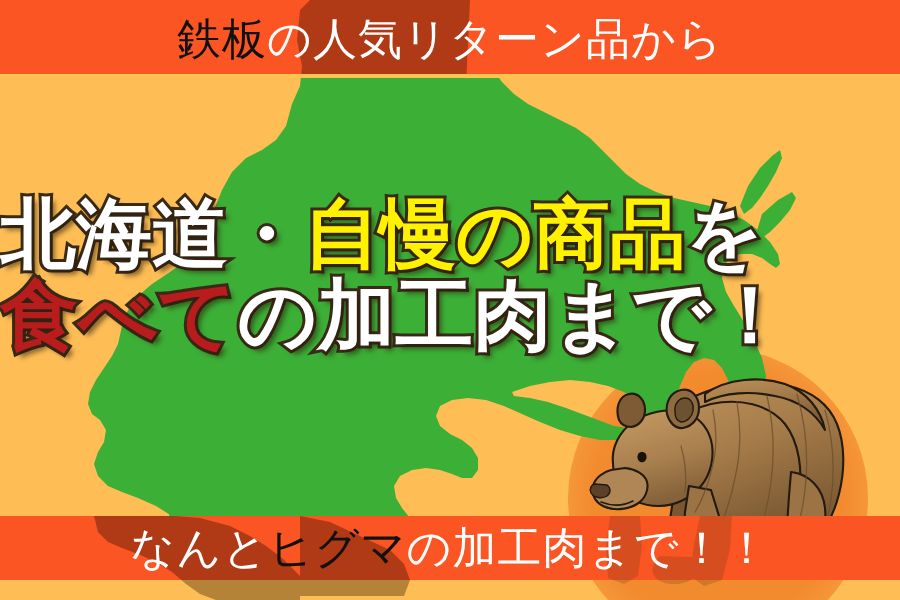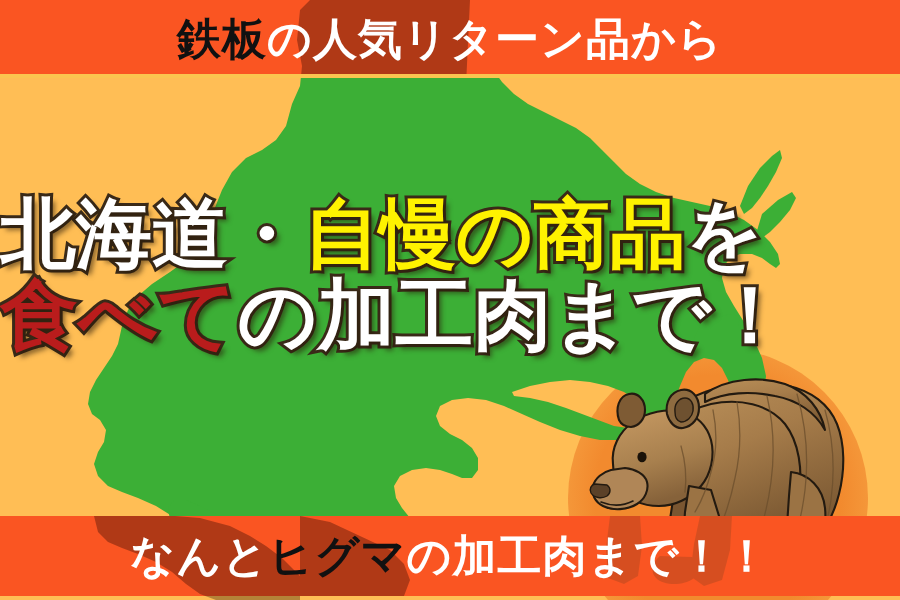--- a/index.html
+++ b/index.html
@@ -71,21 +71,21 @@
   .banner.top::after {
     content: "";
     position: absolute;
     left: 0; bottom: 0;
     width: 100%;
     height: 4px;
     background: #FBC54F;
   }
   .banner.bottom {
     top: 516px;
-    height: 80px;
+    height: 64px;
   }
   
   .banner.bottom {
     background: #FA5522;
   }
   .legs-bleed {
     position: absolute;
     left: 600px;
     top: 0;
     width: 230px;
@@ -102,21 +102,21 @@
     mix-blend-mode: multiply;
   }
   .map-bleed-top { top: 0; height: 78px; }
   .map-bleed-bottom { top: 0; height: 84px; }
 
   
   .banner-text {
     position: relative;
     z-index: 5;
     font-size: 44px;
-    font-weight: bold;
+    font-weight: normal;
     letter-spacing: 1px;
     white-space: nowrap;
     line-height: 1;
   }
   .banner-text .seg-white { color: #FFFFFF; }
   .banner-text .seg-black { color: #111111; }
 
   
   .headline {
     position: absolute;

